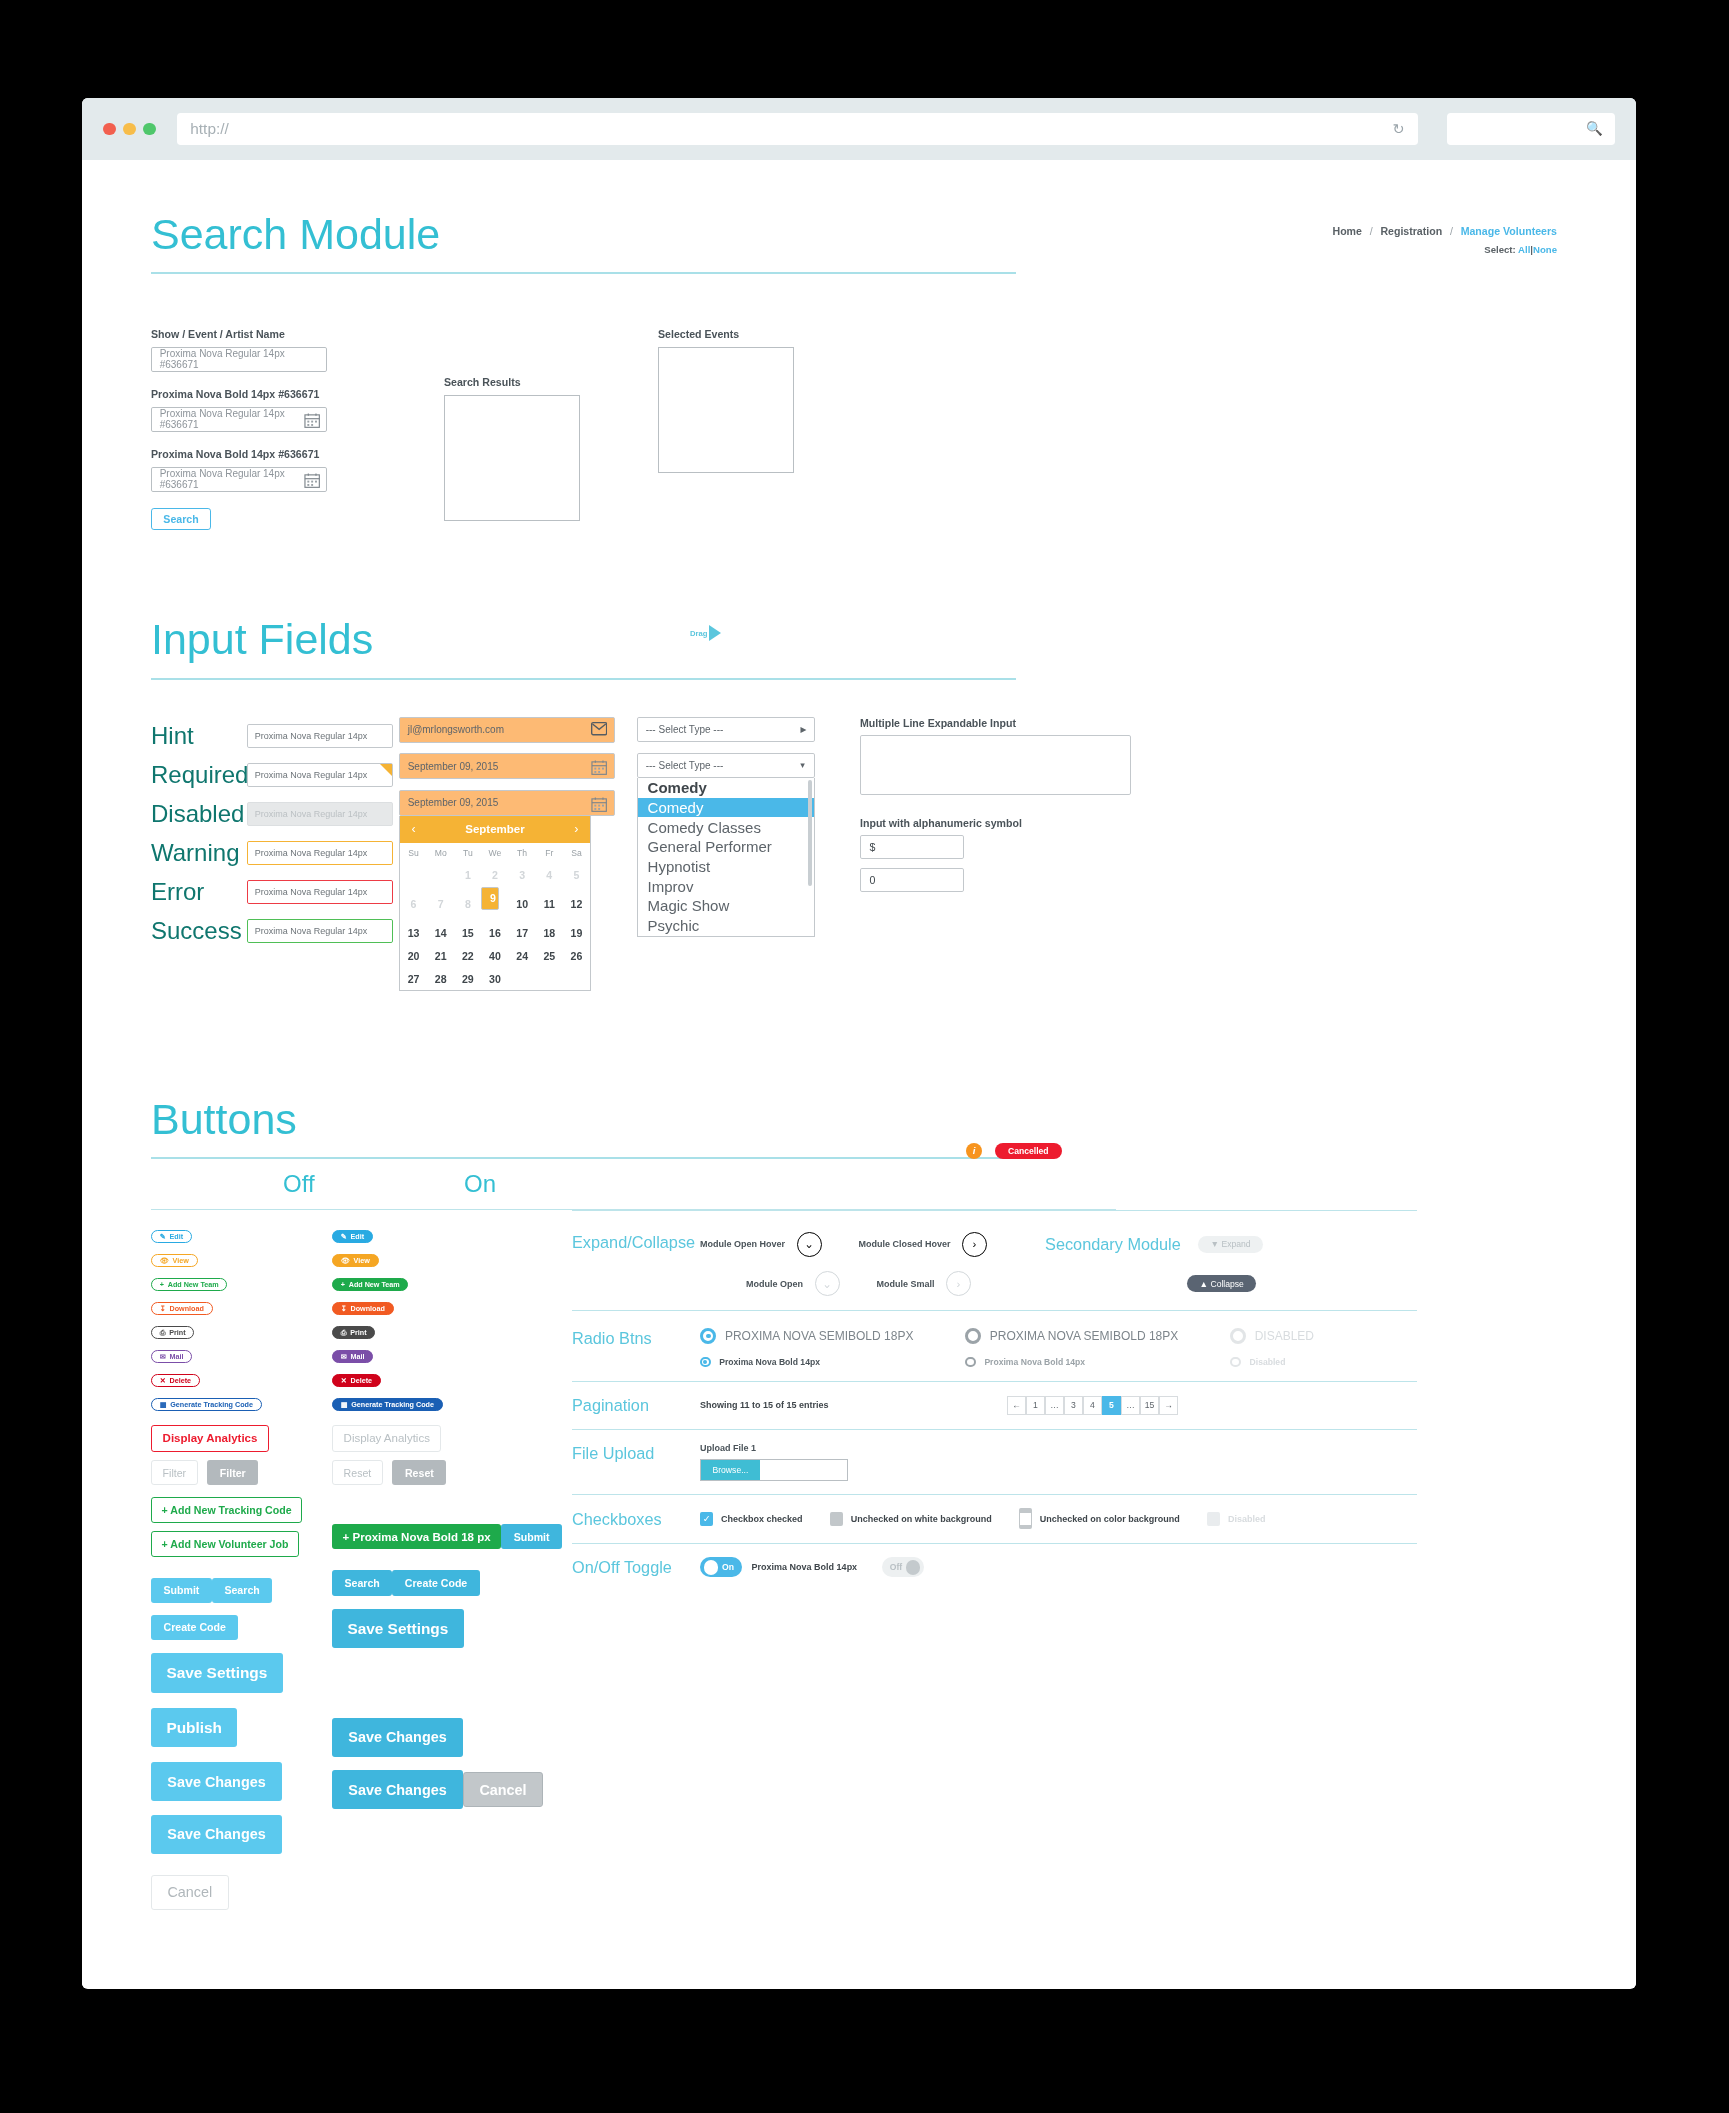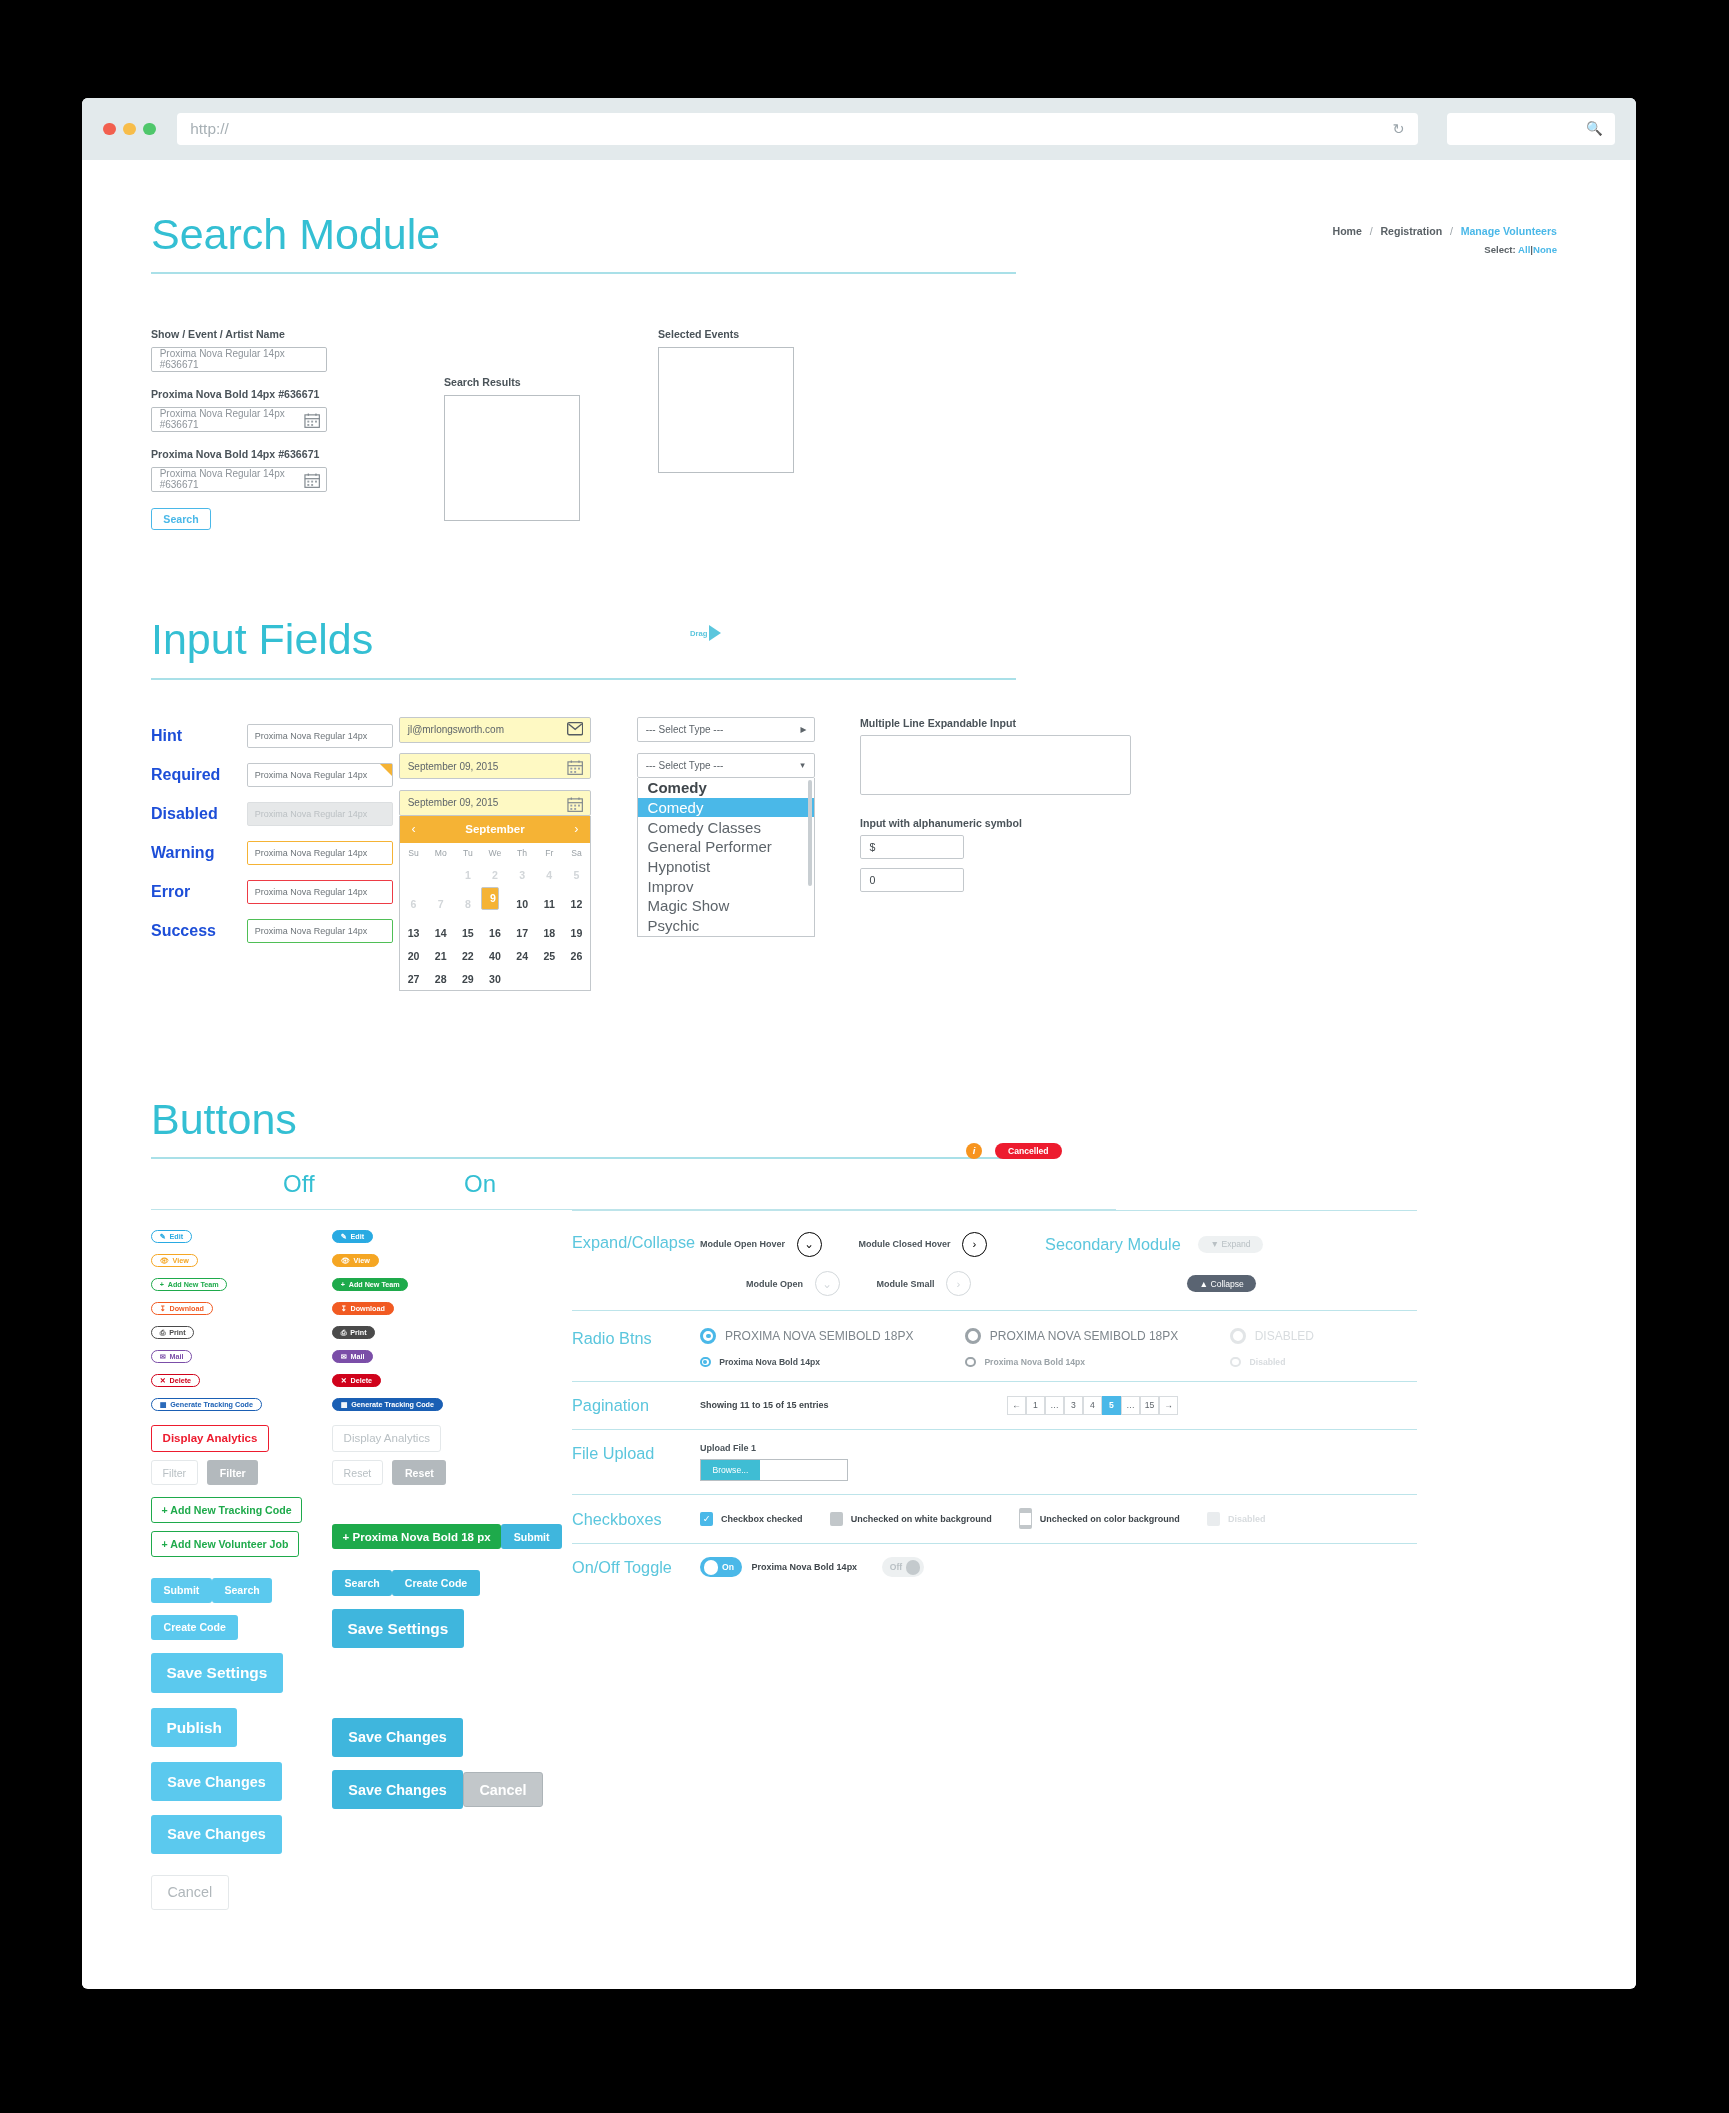--- a/index.html
+++ b/index.html
@@ -69,44 +69,44 @@
     width: 60px; height: 22px; border: 1.9px solid #4ab8e8; border-radius: 2.9px;
     color: #4ab8e8; font-size: 10.6px; font-weight: bold;
     display: flex; align-items: center; justify-content: center; margin-top: 12.5px;
   }
   .resbox { width: 136px; height: 126px; border: 1px solid #b9bfc3; background: #fff; }
   .dragwrap { position: absolute; left: 608px; top: 351px; display:flex; align-items:center; color:#5bc6dd; font-size:7.7px; font-weight:bold;}
   .arrowhead { width:0;height:0;border-left:12.5px solid #5bc6dd;border-top:8.6px solid transparent;border-bottom:8.6px solid transparent; margin-left:1px;}
 
   
   .if-grid { padding-left: 69px; padding-top: 37px; position: relative; }
-  .if-label { font-size: 16px; font-weight: 700; color: #1d4ed8; width: 96px; }
+  .if-label { font-size: 24px; font-weight: 400; color: #0f766e; width: 96px; }
   .if-row { display: flex; align-items: center; height: 39px; }
   .if-input {
     width: 146px; height: 24px; border: 1px solid #c3c8cc; border-radius: 1.9px;
     font-size: 9px; color: #6d7479; display: flex; align-items: center; padding: 0 6.7px;
     position: relative; background: #fff;
   }
   .if-input.required::after {
     content: ""; position: absolute; right: 0; top: 0;
     border-top: 12.5px solid #f5b335; border-left: 12.5px solid transparent;
   }
   .if-input.required .dotw { position:absolute; right:2.9px; top:1.9px; width:2.9px;height:2.9px;border-radius:50%;background:#fff; }
   .if-input.disabled { background: #e6e8e9; border-color: #dcdfe1; color: #bcc1c4; }
   .if-input.warning { border: 1.9px solid #f5b335; }
   .if-input.error { border: 1.9px solid #ed3b45; }
   .if-input.success { border: 1.9px solid #4fbf56; }
 
   .col2 { position: absolute; left: 317px; top: 37px; }
   .col3 { position: absolute; left: 555px; top: 37px; }
   .col4 { position: absolute; left: 778px; top: 37px; }
   .ib {
-    width: 192px; height: 26px; border: 1px solid #c3c8cc; border-radius: 1.9px;
+    width: 216px; height: 26px; border: 1px solid #c3c8cc; border-radius: 1.9px;
     display: flex; align-items: center; padding: 0 7.7px; font-size: 10px; color: #5d646a;
-    position: relative; background: #fef9c3; margin-bottom: 10.6px;
+    position: relative; background: #fdba74; margin-bottom: 10.6px;
   }
   .ib .ico { position: absolute; right: 6.7px; top: 4.8px; }
 
   
   .cal-wrap { width: 192px; border: 1px solid #c3c8cc; border-top: none; background: #fff; }
   .cal-head {
     background: #f5b335; color: #fff; height: 27px; display: flex; align-items: center;
     justify-content: space-between; padding: 0 11.5px; font-size: 11.5px; font-weight: bold;
   }
   .cal-head .nav { font-size: 12.5px; font-weight: normal; }

